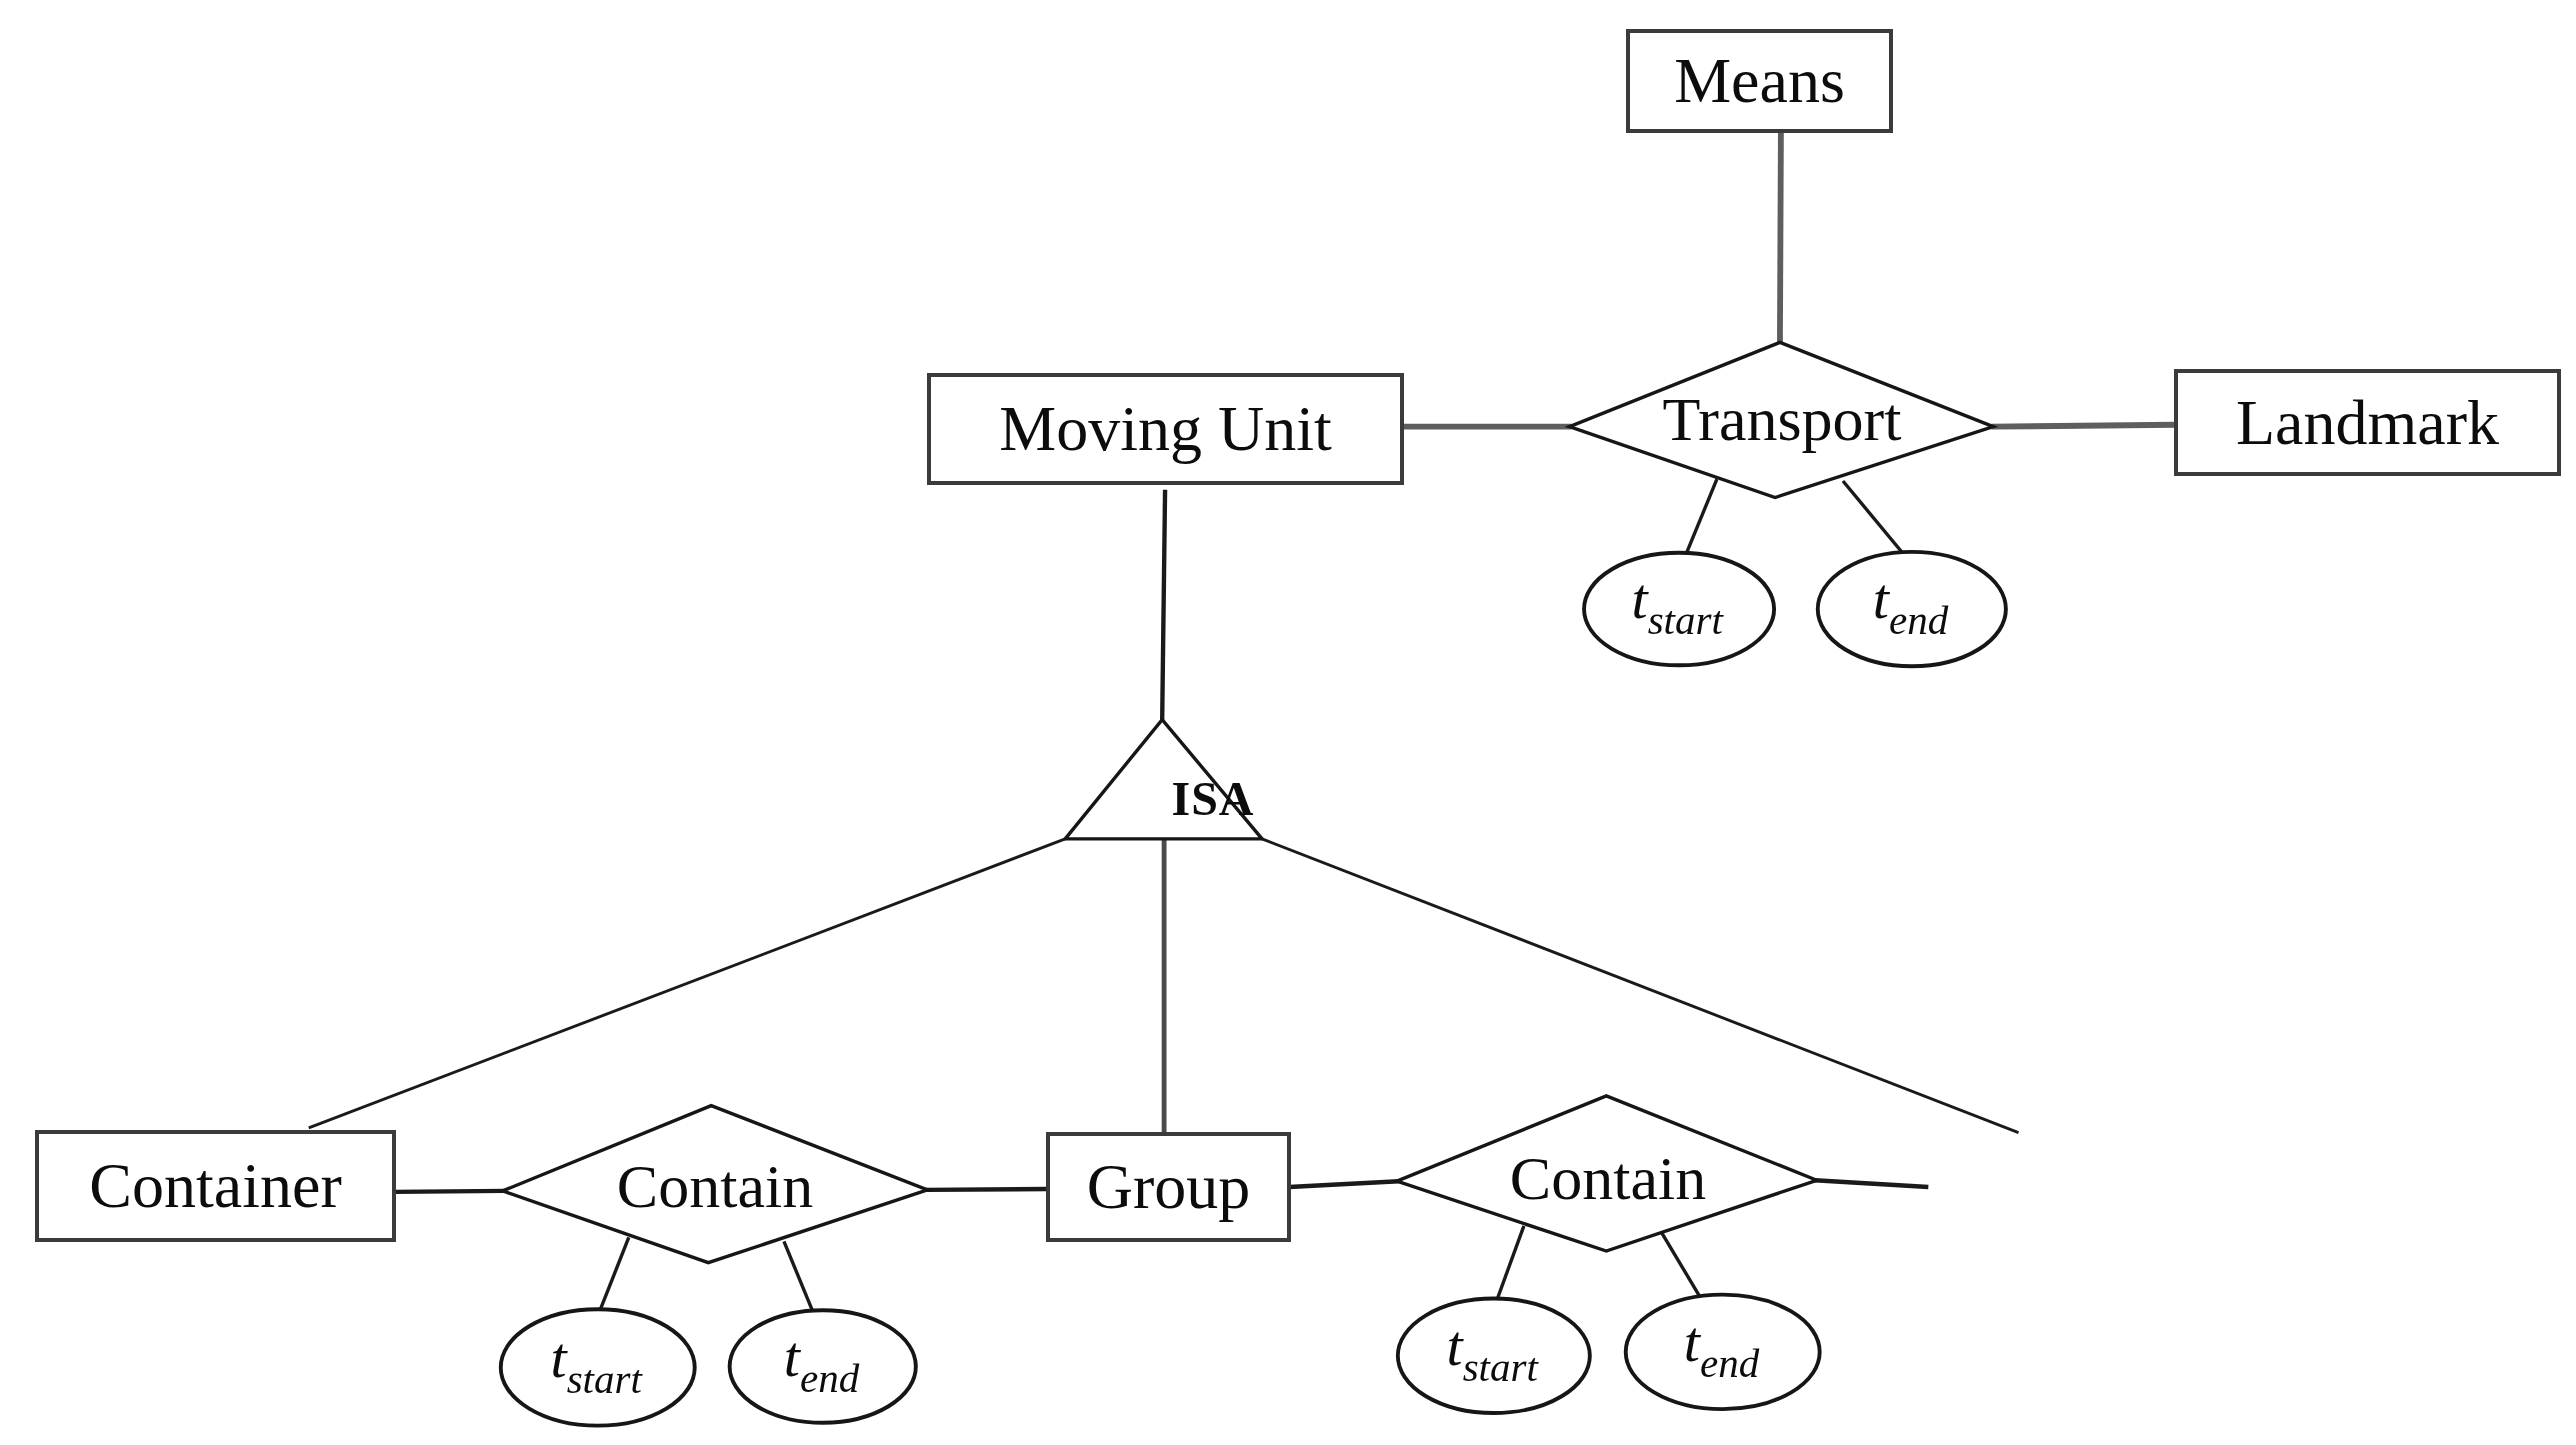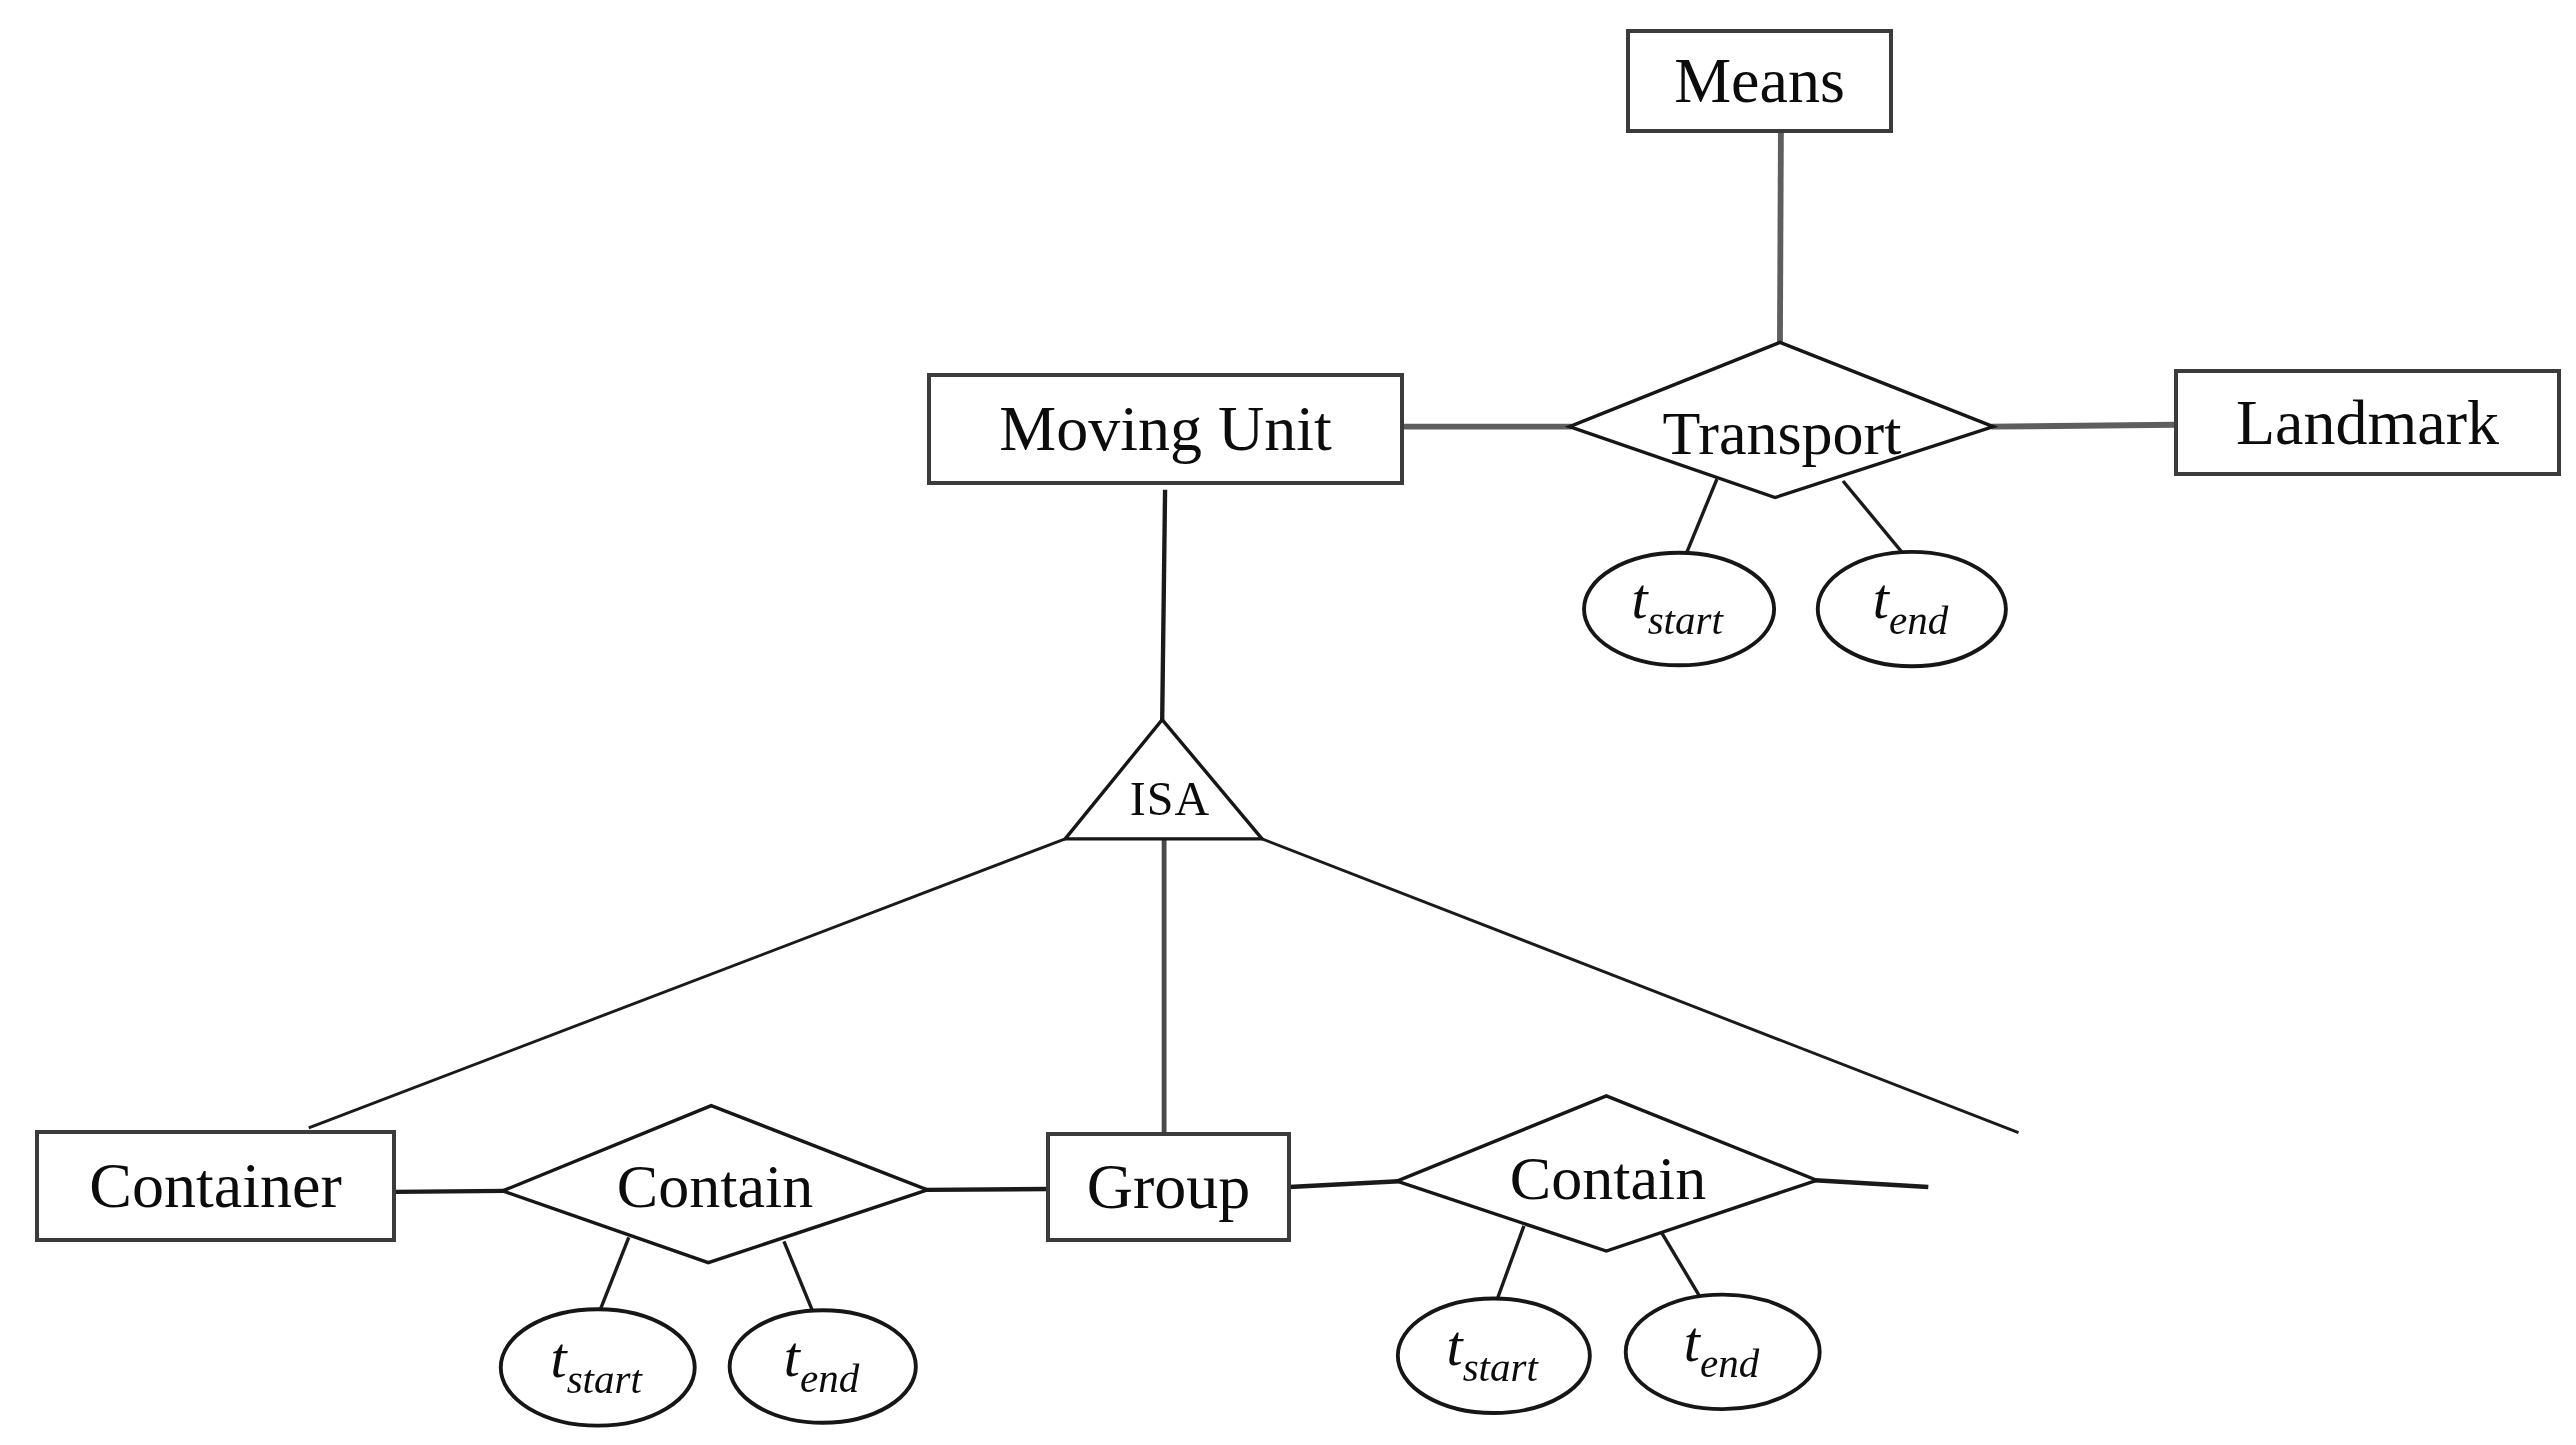--- a/index.html
+++ b/index.html
@@ -89,24 +89,24 @@
   <div class="entity" style="left:2166px;top:369px;width:387px;height:107px;">
     <span class="lbl">Landmark</span>
   </div>
   <div class="entity" style="left:27px;top:1130px;width:361px;height:112px;">
     <span class="lbl">Container</span>
   </div>
   <div class="entity" style="left:1038px;top:1132px;width:245px;height:110px;">
     <span class="lbl">Group</span>
   </div>
 
-  <span class="shape-label" style="left:1774px;top:434px;">Transport</span>
+  <span class="shape-label" style="left:1774px;top:420px;">Transport</span>
   <span class="shape-label" style="left:707px;top:1187px;">Contain</span>
   <span class="shape-label" style="left:1600px;top:1179px;">Contain</span>
-  <span class="isa-label" style="left:1162px;top:799px;">ISA</span>
+  <span class="isa-label" style="left:1205px;top:799px;font-weight:bold;">ISA</span>
 
   <span class="attr-label" style="left:1671px;top:609px;"><span class="base">t</span><span class="sub">start</span></span>
   <span class="attr-label" style="left:1904px;top:609px;"><span class="base">t</span><span class="sub">end</span></span>
   <span class="attr-label" style="left:590px;top:1368px;"><span class="base">t</span><span class="sub">start</span></span>
   <span class="attr-label" style="left:815px;top:1367px;"><span class="base">t</span><span class="sub">end</span></span>
   <span class="attr-label" style="left:1486px;top:1356px;"><span class="base">t</span><span class="sub">start</span></span>
   <span class="attr-label" style="left:1715px;top:1352px;"><span class="base">t</span><span class="sub">end</span></span>
 
 </div>
 

